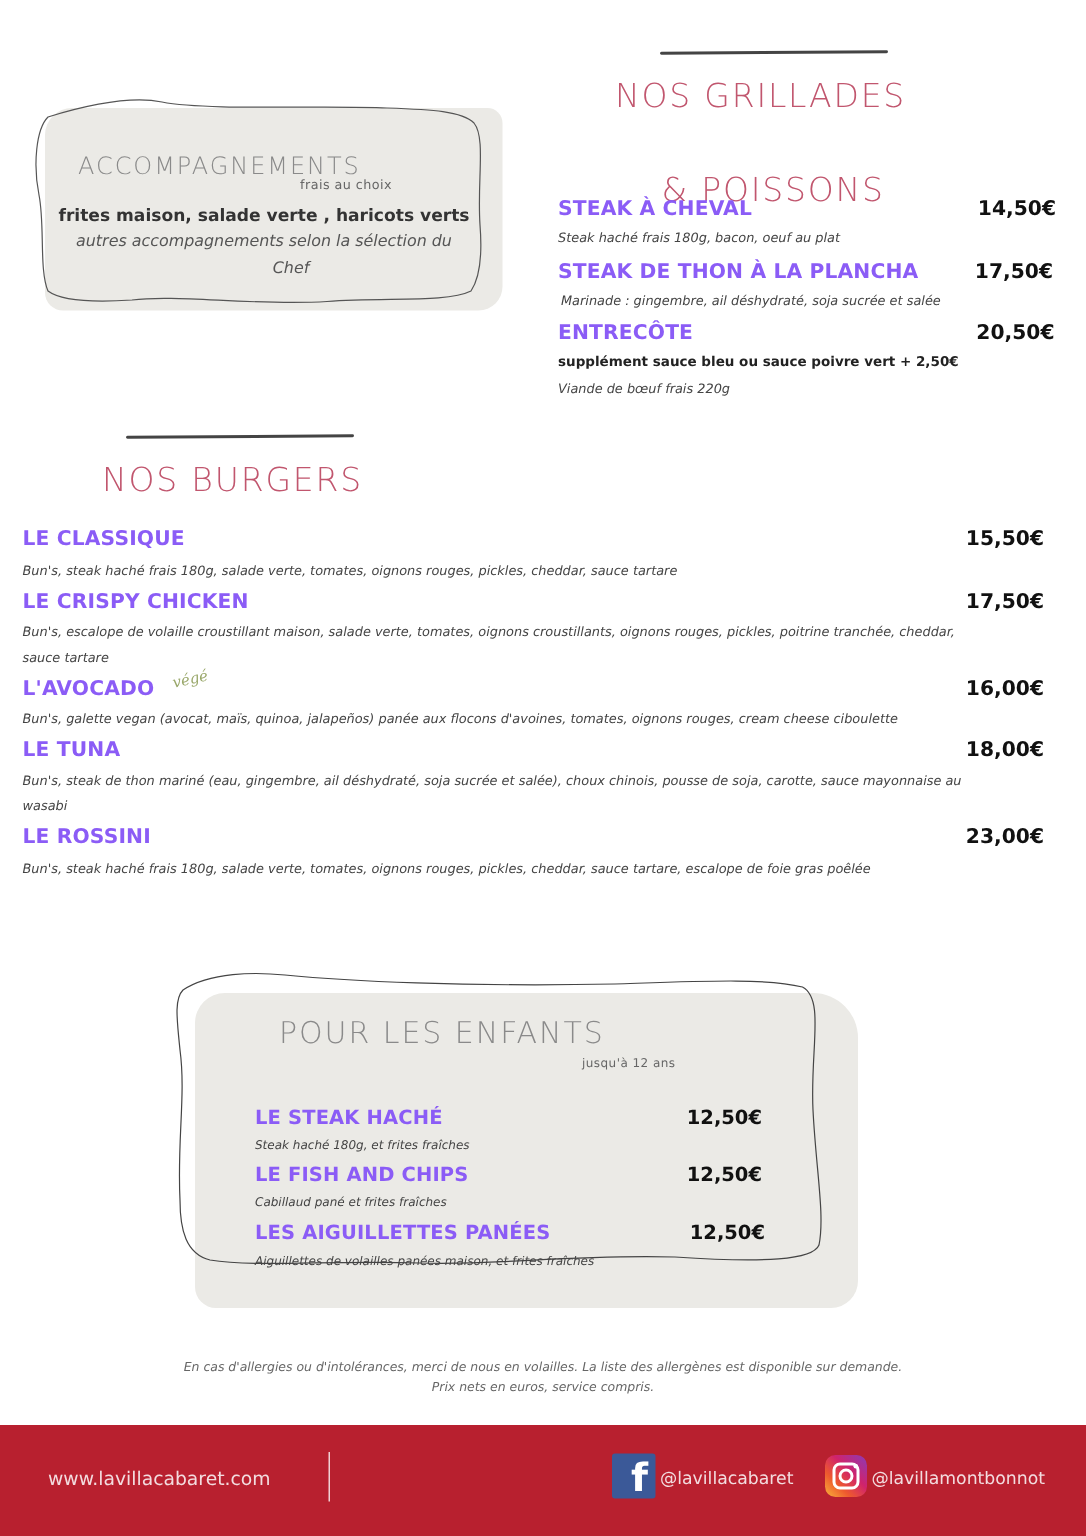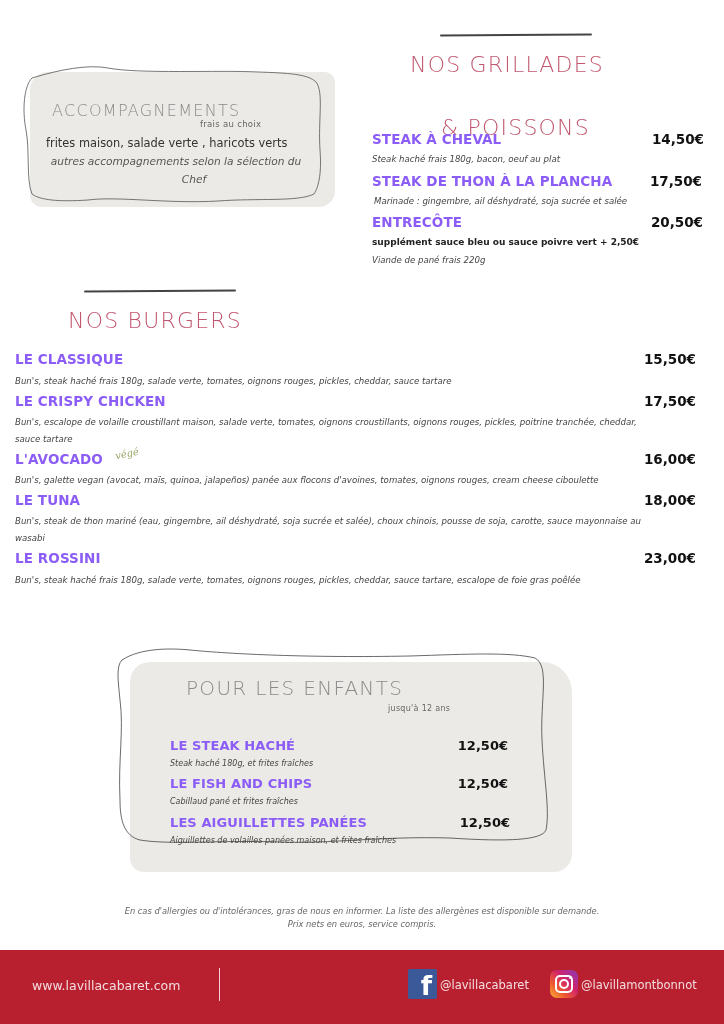--- a/index.html
+++ b/index.html
@@ -48,42 +48,42 @@
 </head>
 <body>
 
 <div>
   <div class="sketch-bg" style="left:30px; top:72px; width:305px; height:135px; border-radius:18px 10px 16px 12px;"></div>
   <svg class="sketch-line" style="left:18px; top:60px;" width="310" height="150">
     <path d="M14,18 C40,10 70,4 90,8 C120,14 200,10 240,12 C270,13 290,14 298,22 C306,32 300,60 302,90 C304,115 300,128 296,134 C280,142 240,138 200,141 C150,144 100,136 70,140 C40,142 22,140 14,134 C8,120 12,90 8,70 C4,50 6,26 14,18 Z" fill="none" stroke="#555" stroke-width="0.8"></path>
   </svg>
   <div class="abs grey-title" style="left:52px; top:101px; font-size:16px;">ACCOMPAGNEMENTS</div>
   <div class="abs" style="left:200px; top:119px; font-size:8.5px; color:#666; letter-spacing:0.3px;">frais au choix</div>
-  <div class="abs" style="left:46px; top:136px; width:292px; text-align:left; font-weight:400; font-size:11.4px; color:#333;">frites maison, salade verte , haricots verts</div>
+  <div class="abs" style="left:30px; top:136px; width:292px; text-align:center; font-weight:700; font-size:11.4px; color:#333;">frites maison, salade verte , haricots verts</div>
   <div class="abs" style="left:30px; top:155px; width:292px; text-align:center; font-style:italic; font-size:10.6px; color:#555;">autres accompagnements selon la sélection du</div>
   <div class="abs" style="left:30px; top:173px; width:292px; text-align:center; font-style:italic; font-size:10.6px; color:#555;padding-left:36px;">Chef</div>
 </div>
 
 <div>
   <div class="rule" style="left:440px; top:34px; width:152px;"></div>
   <div class="abs red-title" style="left:410px; top:52px; font-size:22px;">NOS GRILLADES</div>
   <div class="abs red-title" style="left:441px; top:76px; font-size:22px;margin-top:39px;">&amp; POISSONS</div>
 
   <div class="item-name" style="left:372px; top:131px;">STEAK À CHEVAL</div>
   <div class="item-price" style="left:640px; top:131px; width:64px;">14,50€</div>
   <div class="item-desc" style="left:372px; top:151px; white-space:nowrap;">Steak haché frais 180g, bacon, oeuf au plat</div>
 
   <div class="item-name" style="left:372px; top:173px;">STEAK DE THON À LA PLANCHA</div>
   <div class="item-price" style="left:640px; top:173px; width:62px;">17,50€</div>
   <div class="item-desc" style="left:374px; top:193px; white-space:nowrap;">Marinade : gingembre, ail déshydraté, soja sucrée et salée</div>
 
   <div class="item-name" style="left:372px; top:214px;">ENTRECÔTE</div>
   <div class="item-price" style="left:640px; top:214px; width:63px;">20,50€</div>
   <div class="item-extra" style="left:372px; top:237px;">supplément sauce bleu ou sauce poivre vert + 2,50€</div>
-  <div class="item-desc" style="left:372px; top:252px; white-space:nowrap;">Viande de pané frais 220g</div>
+  <div class="item-desc" style="left:372px; top:252px; white-space:nowrap;">Viande de bœuf frais 220g</div>
 </div>
 
 <div>
   <div class="rule" style="left:84px; top:290px; width:152px;"></div>
   <div class="abs red-title" style="left:68px; top:308px; font-size:22px;">NOS BURGERS</div>
 
   <div class="item-name" style="left:15px; top:351px;">LE CLASSIQUE</div>
   <div class="item-price" style="left:620px; top:351px; width:76px;">15,50€</div>
   <div class="item-desc" style="left:15px; top:373px; white-space:nowrap;">Bun's, steak haché frais 180g, salade verte, tomates, oignons rouges, pickles, cheddar, sauce tartare</div>
 
@@ -121,21 +121,21 @@
 
   <div class="item-name kids-name" style="left:170px; top:776px;">LE FISH AND CHIPS</div>
   <div class="item-price kids-name" style="left:440px; top:776px; width:68px;">12,50€</div>
   <div class="item-desc kids-desc" style="left:170px; top:793px; white-space:nowrap;">Cabillaud pané et frites fraîches</div>
 
   <div class="item-name kids-name" style="left:170px; top:815px;">LES AIGUILLETTES PANÉES</div>
   <div class="item-price kids-name" style="left:442px; top:815px; width:68px;">12,50€</div>
   <div class="item-desc kids-desc" style="left:170px; top:832px; white-space:nowrap;">Aiguillettes de volailles panées maison, et frites fraîches</div>
 </div>
 
-<div class="note" style="top:905px;">En cas d'allergies ou d'intolérances, gras de nous en informer. La liste des allergènes est disponible sur demande.</div>
+<div class="note" style="top:905px;">En cas d'allergies ou d'intolérances, merci de nous en volailles. La liste des allergènes est disponible sur demande.</div>
 <div class="note" style="top:918px;">Prix nets en euros, service compris.</div>
 
 <div class="footer">
   <div class="footer-url">www.lavillacabaret.com</div>
   <div class="footer-sep"></div>
 
 
   <div class="fb-icon">
       <span>f</span>
     </div>

